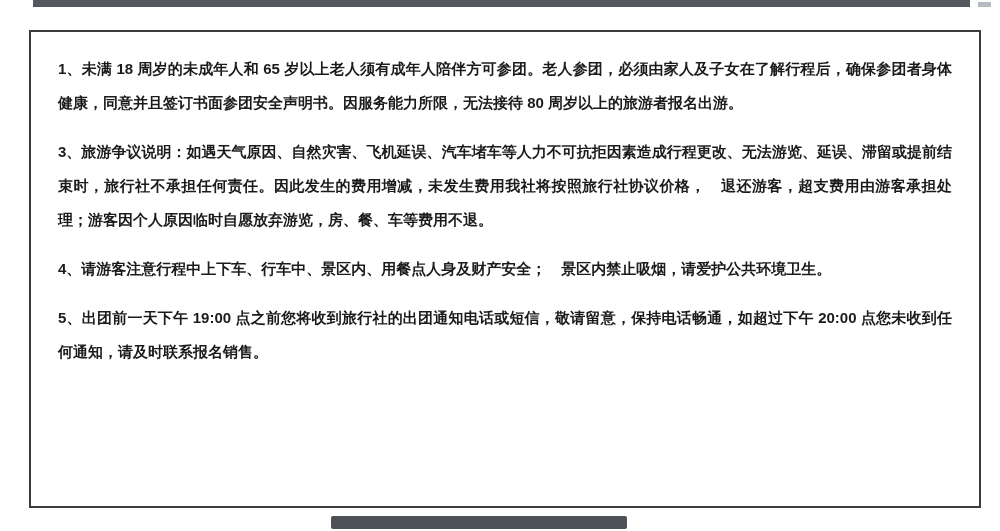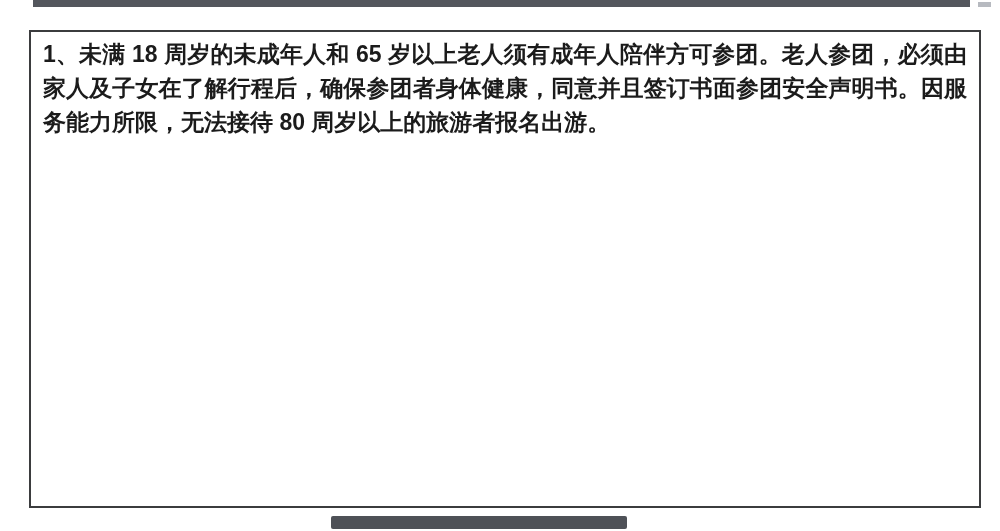--- a/index.html
+++ b/index.html
@@ -37,22 +37,22 @@
     top: 30px;
     width: 952px;
     height: 478px;
     box-sizing: border-box;
     border: 2px solid #3b3c3e;
     background: #ffffff;
     padding: 5px 12px 0 12px;
     overflow: hidden;
   }
   .notice-item {
-    margin: 0;
-    font-size: 23px;
+    margin: 15px;
+    font-size: 15px;
     line-height: 34px;
     font-weight: 700;
     color: #1b1b1b;
     text-align: justify;
     font-family: "Liberation Sans", "DejaVu Sans", sans-serif;
   }
   .bottom-bar {
     position: absolute;
     left: 331px;
     top: 516px;
@@ -65,17 +65,20 @@
 </head>
 <body>
 
 <div class="stage">
 
   <div class="top-bar"></div>
   <div class="top-bar-tick"></div>
 
   <div class="notice-box">
     <p class="notice-item">1、未满 18 周岁的未成年人和 65 岁以上老人须有成年人陪伴方可参团。老人参团，必须由家人及子女在了解行程后，确保参团者身体健康，同意并且签订书面参团安全声明书。因服务能力所限，无法接待 80 周岁以上的旅游者报名出游。</p>
+    <p class="notice-item">3、旅游争议说明：如遇天气原因、自然灾害、飞机延误、汽车堵车等人力不可抗拒因素造成行程更改、无法游览、延误、滞留或提前结束时，旅行社不承担任何责任。因此发生的费用增减，未发生费用我社将按照旅行社协议价格，　退还游客，超支费用由游客承担处理；游客因个人原因临时自愿放弃游览，房、餐、车等费用不退。</p>
+    <p class="notice-item">4、请游客注意行程中上下车、行车中、景区内、用餐点人身及财产安全；　景区内禁止吸烟，请爱护公共环境卫生。</p>
+    <p class="notice-item">5、出团前一天下午 19:00 点之前您将收到旅行社的出团通知电话或短信，敬请留意，保持电话畅通，如超过下午 20:00 点您未收到任何通知，请及时联系报名销售。</p>
   </div>
 
   <div class="bottom-bar"></div>
 
 </div>
 
 </body></html>

